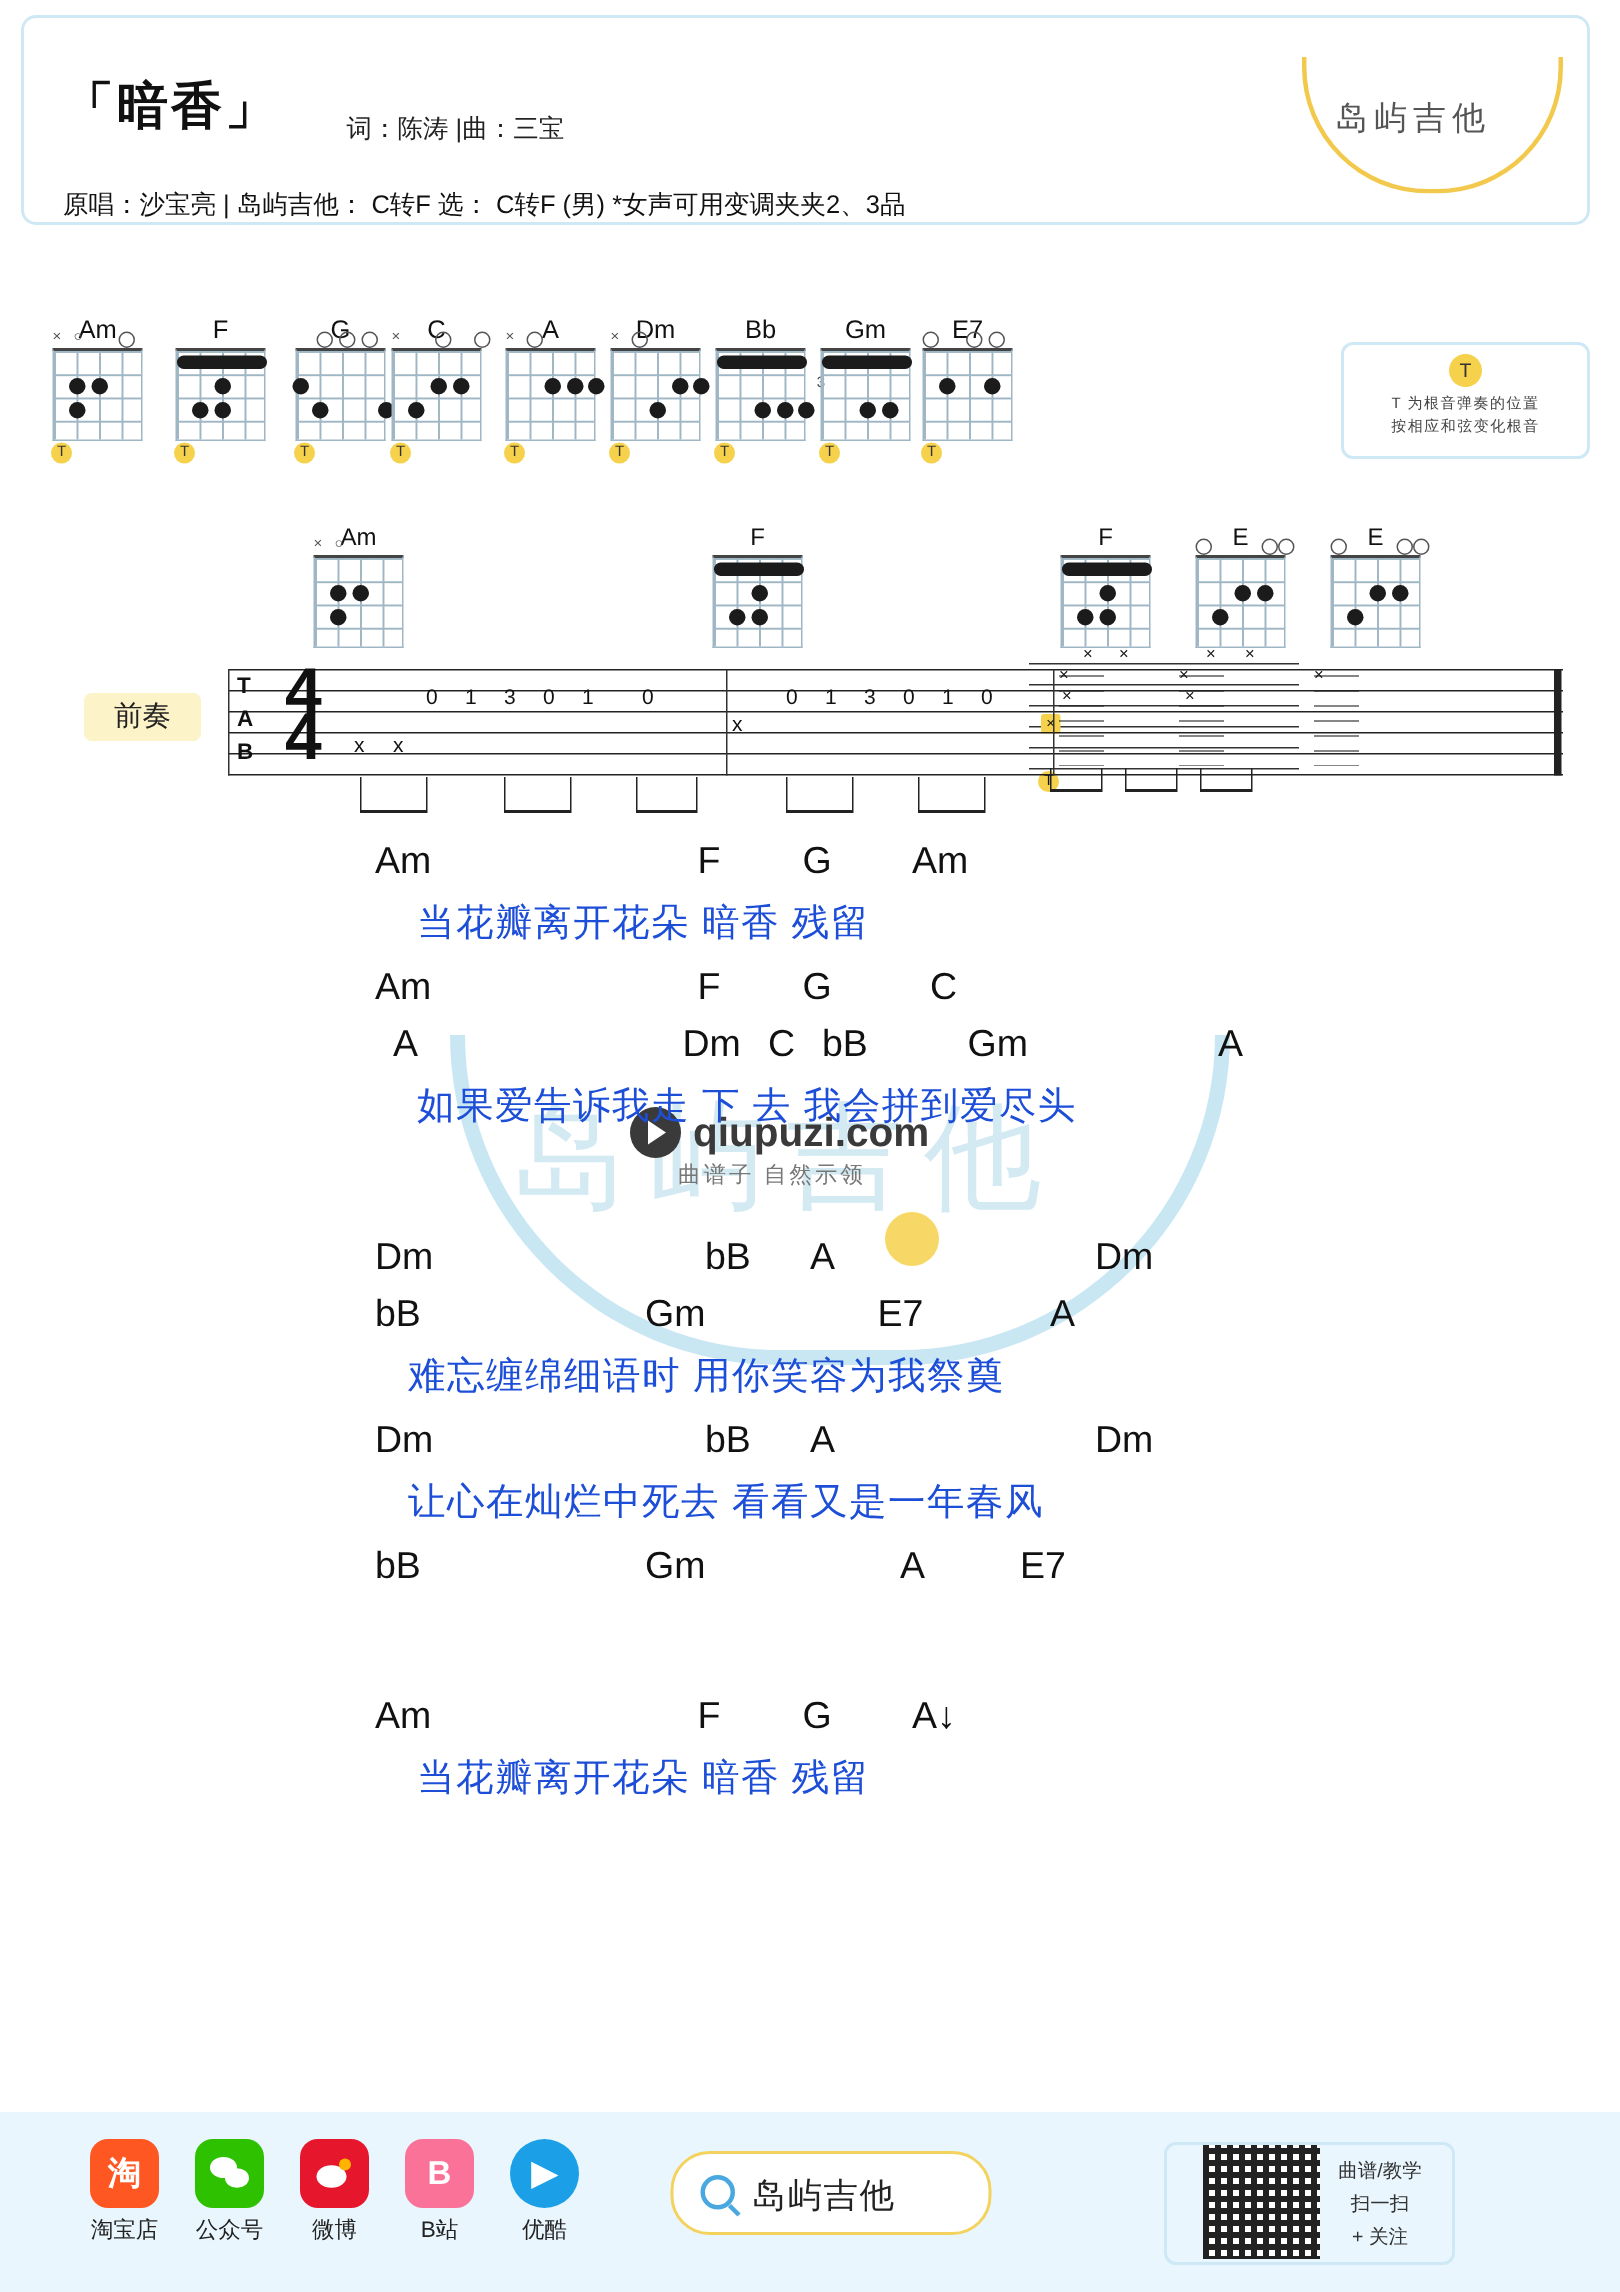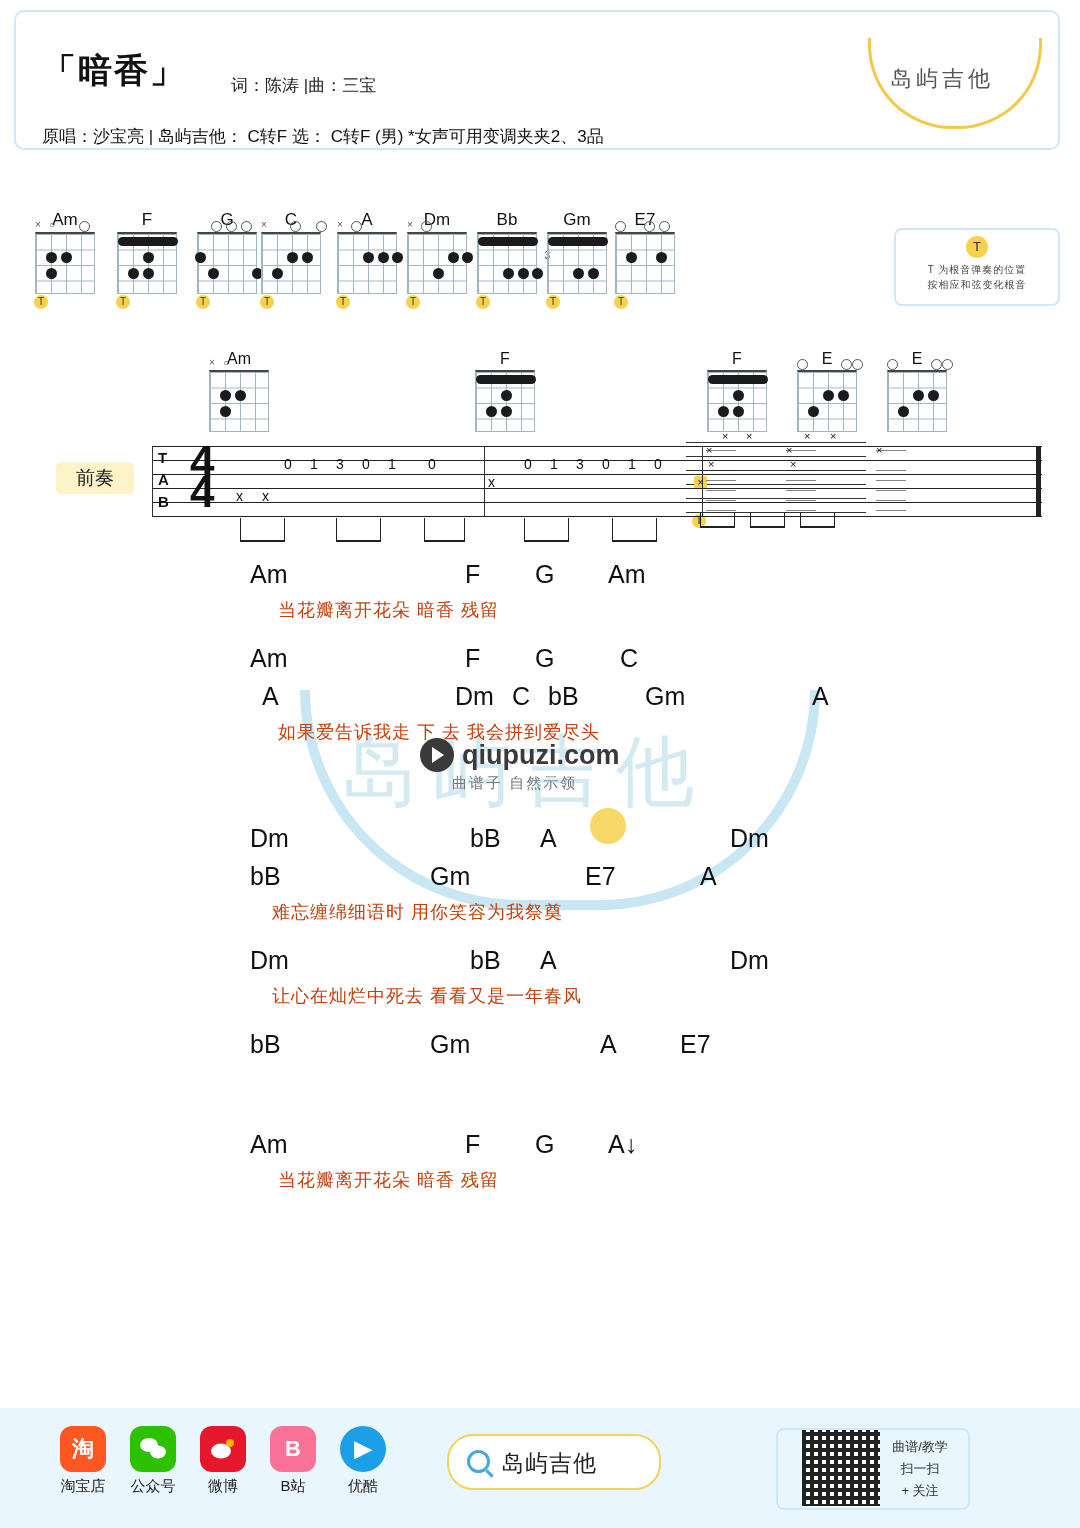--- a/index.html
+++ b/index.html
@@ -81,21 +81,21 @@
   .tnum{position:absolute;font-size:14px;}
   .stem{position:absolute;width:1px;background:#222;}
   .beam{position:absolute;height:2px;background:#222;}
   .barline{position:absolute;width:1px;background:#333;}
   .endbar{position:absolute;width:5px;background:#222;}
   
   .lyrics{position:absolute;left:0;top:560px;width:1080px;}
   .chline{position:relative;height:38px;}
   .ch{position:absolute;font-size:25px;color:#111;}
   .lyline{position:relative;height:46px;}
-  .ly{position:absolute;font-size:18px;letter-spacing:1px;color:#c2410c;}
+  .ly{position:absolute;font-size:25px;letter-spacing:1px;color:#1d4ed8;}
   
   .wm{position:absolute;left:300px;top:690px;width:520px;height:220px;pointer-events:none;}
   .wm-arc{
     position:absolute;left:0;top:0;width:500px;height:210px;
     border:10px solid #bfe3f2;border-radius:0 0 250px 250px;border-top:none;opacity:.85;
   }
   .wm-txt{
     position:absolute;left:40px;top:30px;font-size:78px;color:#cfe8f2;letter-spacing:14px;opacity:.9;
   }
   .wm-center{

